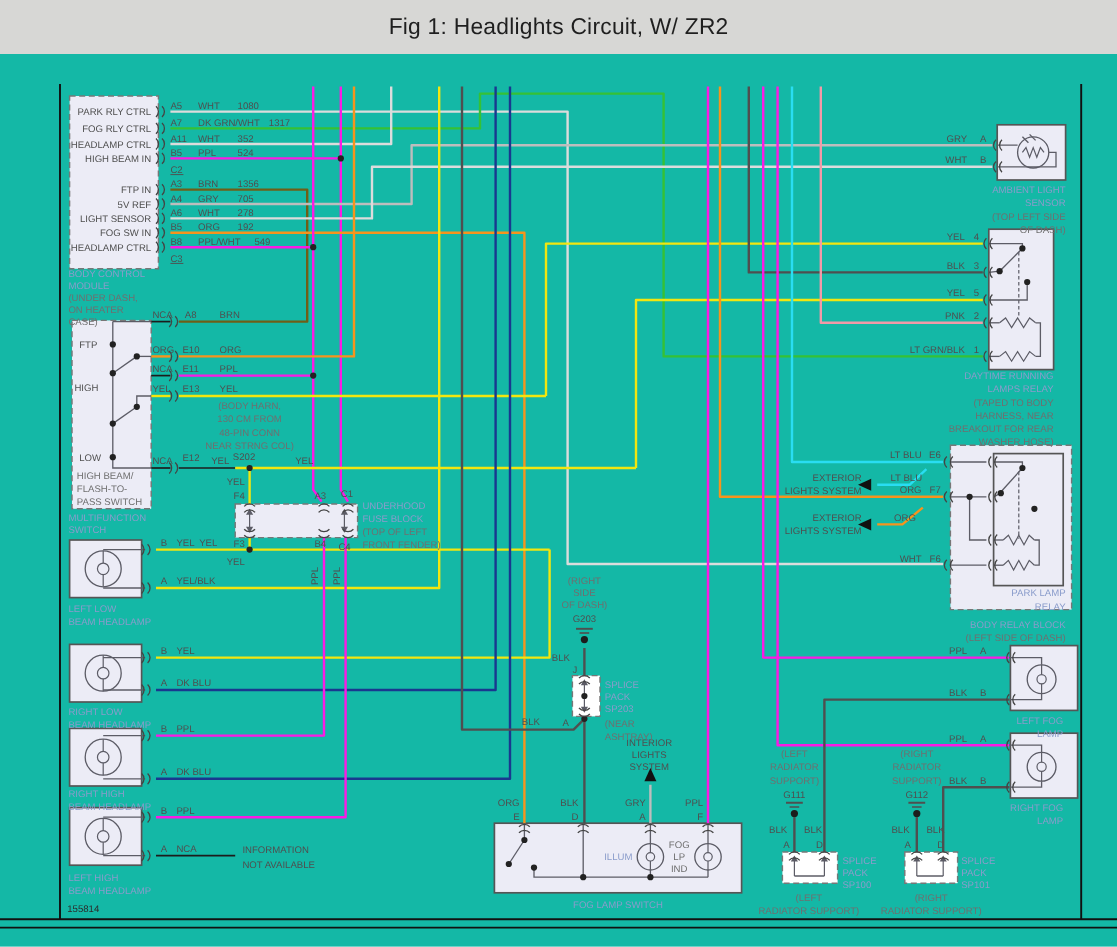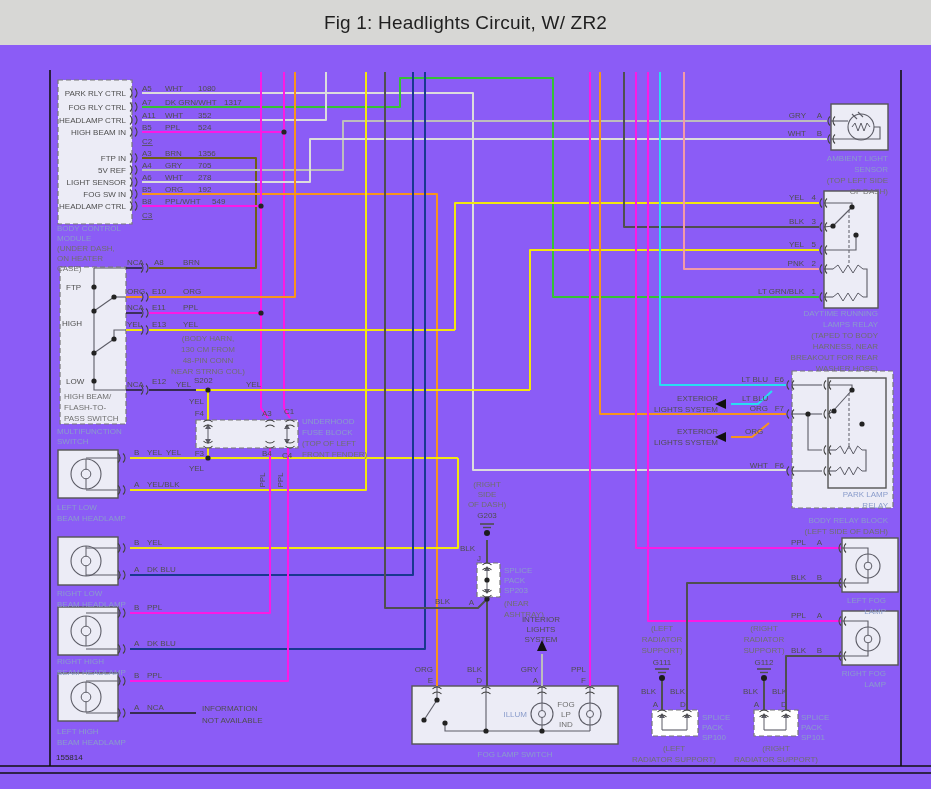--- a/index.html
+++ b/index.html
@@ -1,16 +1,16 @@
 <!DOCTYPE html>
 <html><head>
 <meta charset="utf-8">
 <style>
   html,body{margin:0;padding:0;background:#fff;}
-  #stage{position:relative;width:931px;height:789px;background:#8b5cf6;overflow:hidden;
+  #stage{position:relative;width:931px;height:789px;background:#14b8a6;overflow:hidden;
          font-family:"Liberation Sans",sans-serif;}
   #titlebar{position:absolute;left:0;top:0;width:931px;height:45px;background:#d7d7d5;
             display:flex;align-items:center;justify-content:center;
             font-size:19px;color:#1f1f1f;letter-spacing:.2px;}
   #diagram{position:absolute;left:0;top:45px;}
   svg text{font-family:"Liberation Sans",sans-serif;}
   .lw{fill:#4f4f4f;font-size:8px;}
   .lc{fill:#8a9ccb;font-size:8px;}
   .ln{fill:#6f6f6f;font-size:8px;}
   .lk{fill:#2b2b2b;font-size:8px;}

